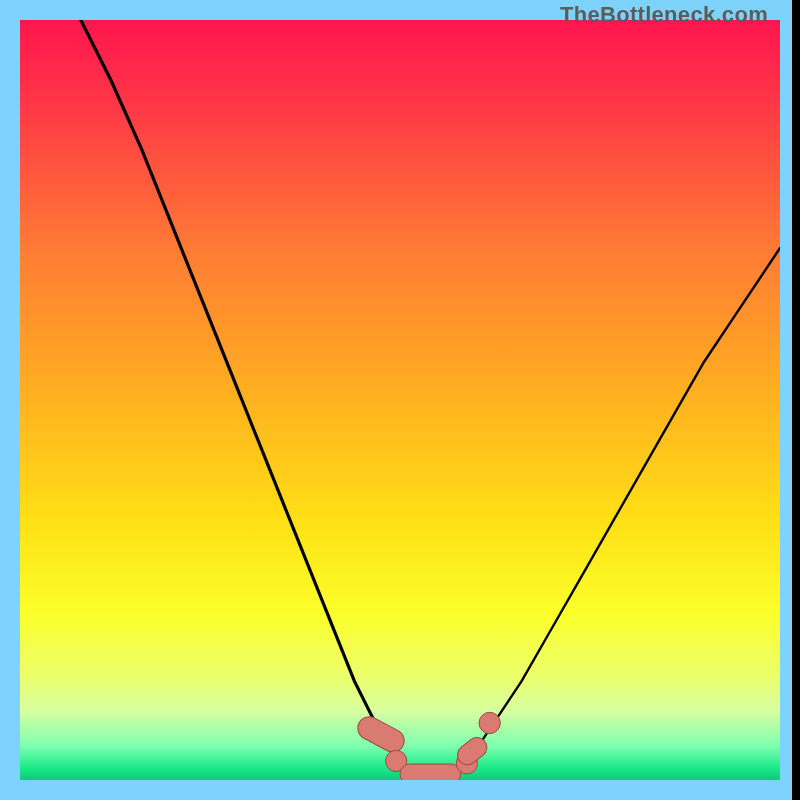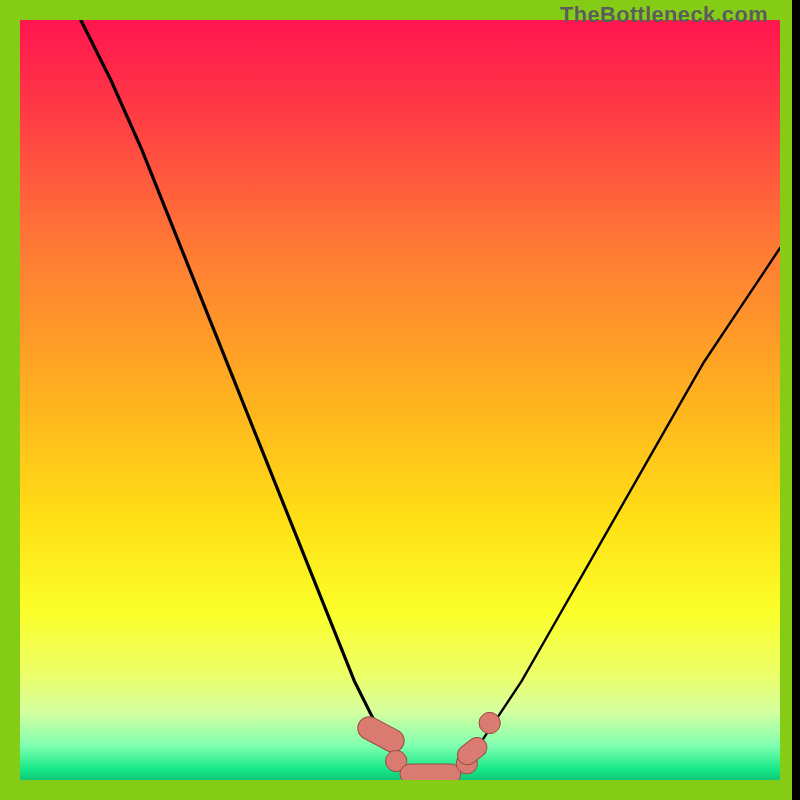--- a/index.html
+++ b/index.html
@@ -10,21 +10,21 @@
     background: #000;
     overflow: hidden;
     font-family: Arial, Helvetica, sans-serif;
   }
   .frame {
     position: absolute;
     left: 0;
     top: 0;
     width: 792px;
     height: 800px;
-    background: #84cc16;
+    background: #7dd3fc;
   }
   .plot-area {
     position: absolute;
     left: 20px;
     top: 20px;
     width: 760px;
     height: 760px;
     overflow: hidden;
   }
   .gradient-bg {

